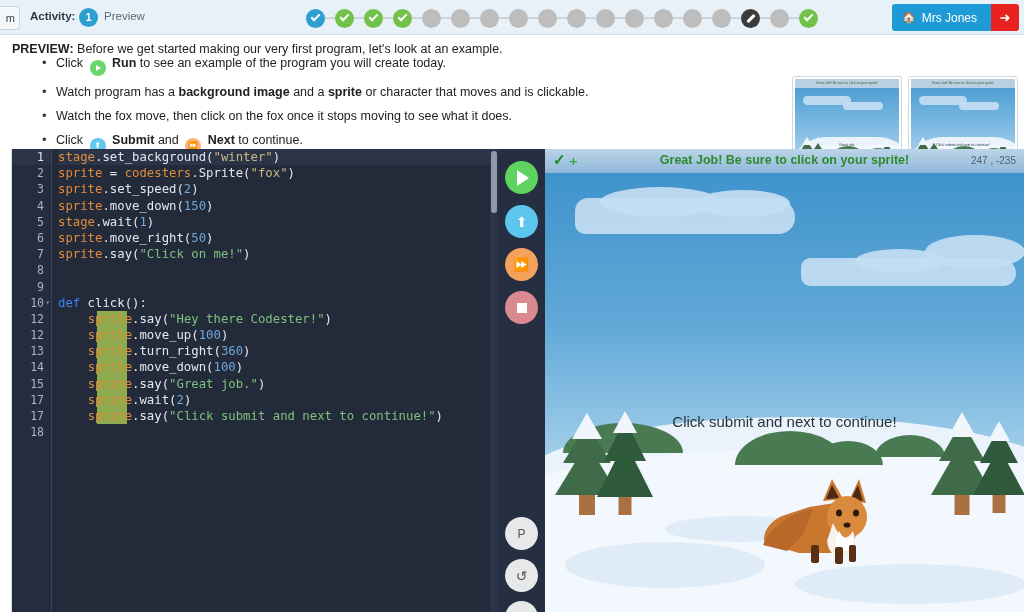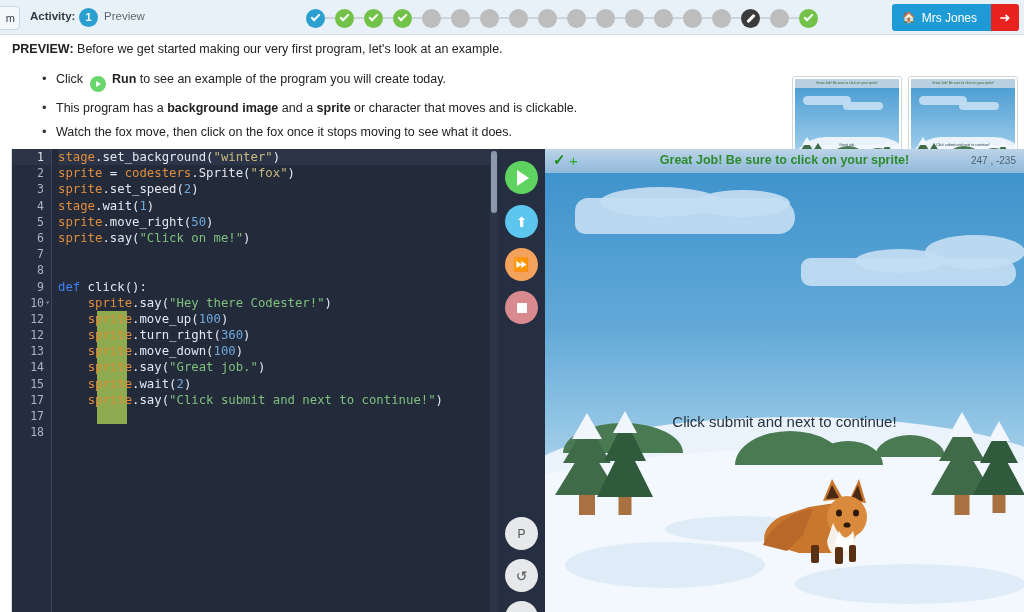--- a/index.html
+++ b/index.html
@@ -64,21 +64,21 @@
     position: absolute; right: 5px; top: 4px; width: 28px; height: 27px;
     background: #e8231f; color: #fff; border: none; border-radius: 0 3px 3px 0;
     font-size: 13px; display: flex; align-items: center; justify-content: center;
   }
 
   
   .instructions {
     position: absolute; left: 0; top: 36px; width: 1024px; height: 113px;
     background: #ffffff; padding: 6px 0 0 12px; overflow: hidden;
   }
-  .preview-line { font-size: 12.5px; color: #222; margin-bottom: 16px; }
+  .preview-line { font-size: 12.5px; color: #222; margin-bottom: 0; }
   .preview-line b { font-weight: bold; }
   ul.bullets { list-style: none; margin: 0; padding: 0 0 0 44px; }
   ul.bullets li {
     font-size: 12.5px; color: #222; position: relative;
     margin-bottom: 9px; line-height: 15px;
   }
   ul.bullets li::before {
     content: "•"; position: absolute; left: -14px; top: -1px;
     font-size: 13px; color: #333;
   }
@@ -286,21 +286,21 @@
   <ul class="bullets">
     <li>
       <span>Click</span>
       <span class="inline-icon ic-run">
           <i class="tri-r"></i>
         </span>
       <b>Run</b>
       <span>to see an example of the program you will create today.</span>
     </li>
     <li>
-      <span>This program has a</span>
+      <span>Watch program has a</span>
       <b>background image</b>
       <span>and a</span>
       <b>sprite</b>
       <span>or character that moves and is clickable.</span>
     </li>
     <li>
       <span>Watch the fox move, then click on the fox once it stops moving to see what it does.</span>
     </li>
     <li>
       <span>Click</span>
@@ -410,20 +410,21 @@
         <div class="gutter-line">15</div>
         <div class="gutter-line">17</div>
         <div class="gutter-line">17</div>
         <div class="gutter-line">18</div>
       </div>
     <div class="codearea" id="codearea">
       <div class="indent-guide"></div>
     <div class="cline cur"><span class="tok-obj">stage</span>.set_background(<span class="tok-str2">"winter"</span>)</div>
         <div class="cline"><span class="tok-obj">sprite</span> = <span class="tok-obj">codesters</span>.Sprite(<span class="tok-str2">"fox"</span>)</div>
         <div class="cline"><span class="tok-obj">sprite</span>.set_speed(<span class="tok-num">2</span>)</div>
+        <div class="cline"><span class="tok-obj">sprite</span>.move_down(<span class="tok-num">150</span>)</div>
         <div class="cline"><span class="tok-obj">stage</span>.wait(<span class="tok-num">1</span>)</div>
         <div class="cline"><span class="tok-obj">sprite</span>.move_right(<span class="tok-num">50</span>)</div>
         <div class="cline"><span class="tok-obj">sprite</span>.say(<span class="tok-str">"Click on me!"</span>)</div>
         <div class="cline">&nbsp;</div>
         <div class="cline">&nbsp;</div>
         <div class="cline"><span class="tok-kw">def</span> click():</div>
         <div class="cline">    <span class="tok-obj">sprite</span>.say(<span class="tok-str">"Hey there Codester!"</span>)</div>
         <div class="cline">    <span class="tok-obj">sprite</span>.move_up(<span class="tok-num">100</span>)</div>
         <div class="cline">    <span class="tok-obj">sprite</span>.turn_right(<span class="tok-num">360</span>)</div>
         <div class="cline">    <span class="tok-obj">sprite</span>.move_down(<span class="tok-num">100</span>)</div>

